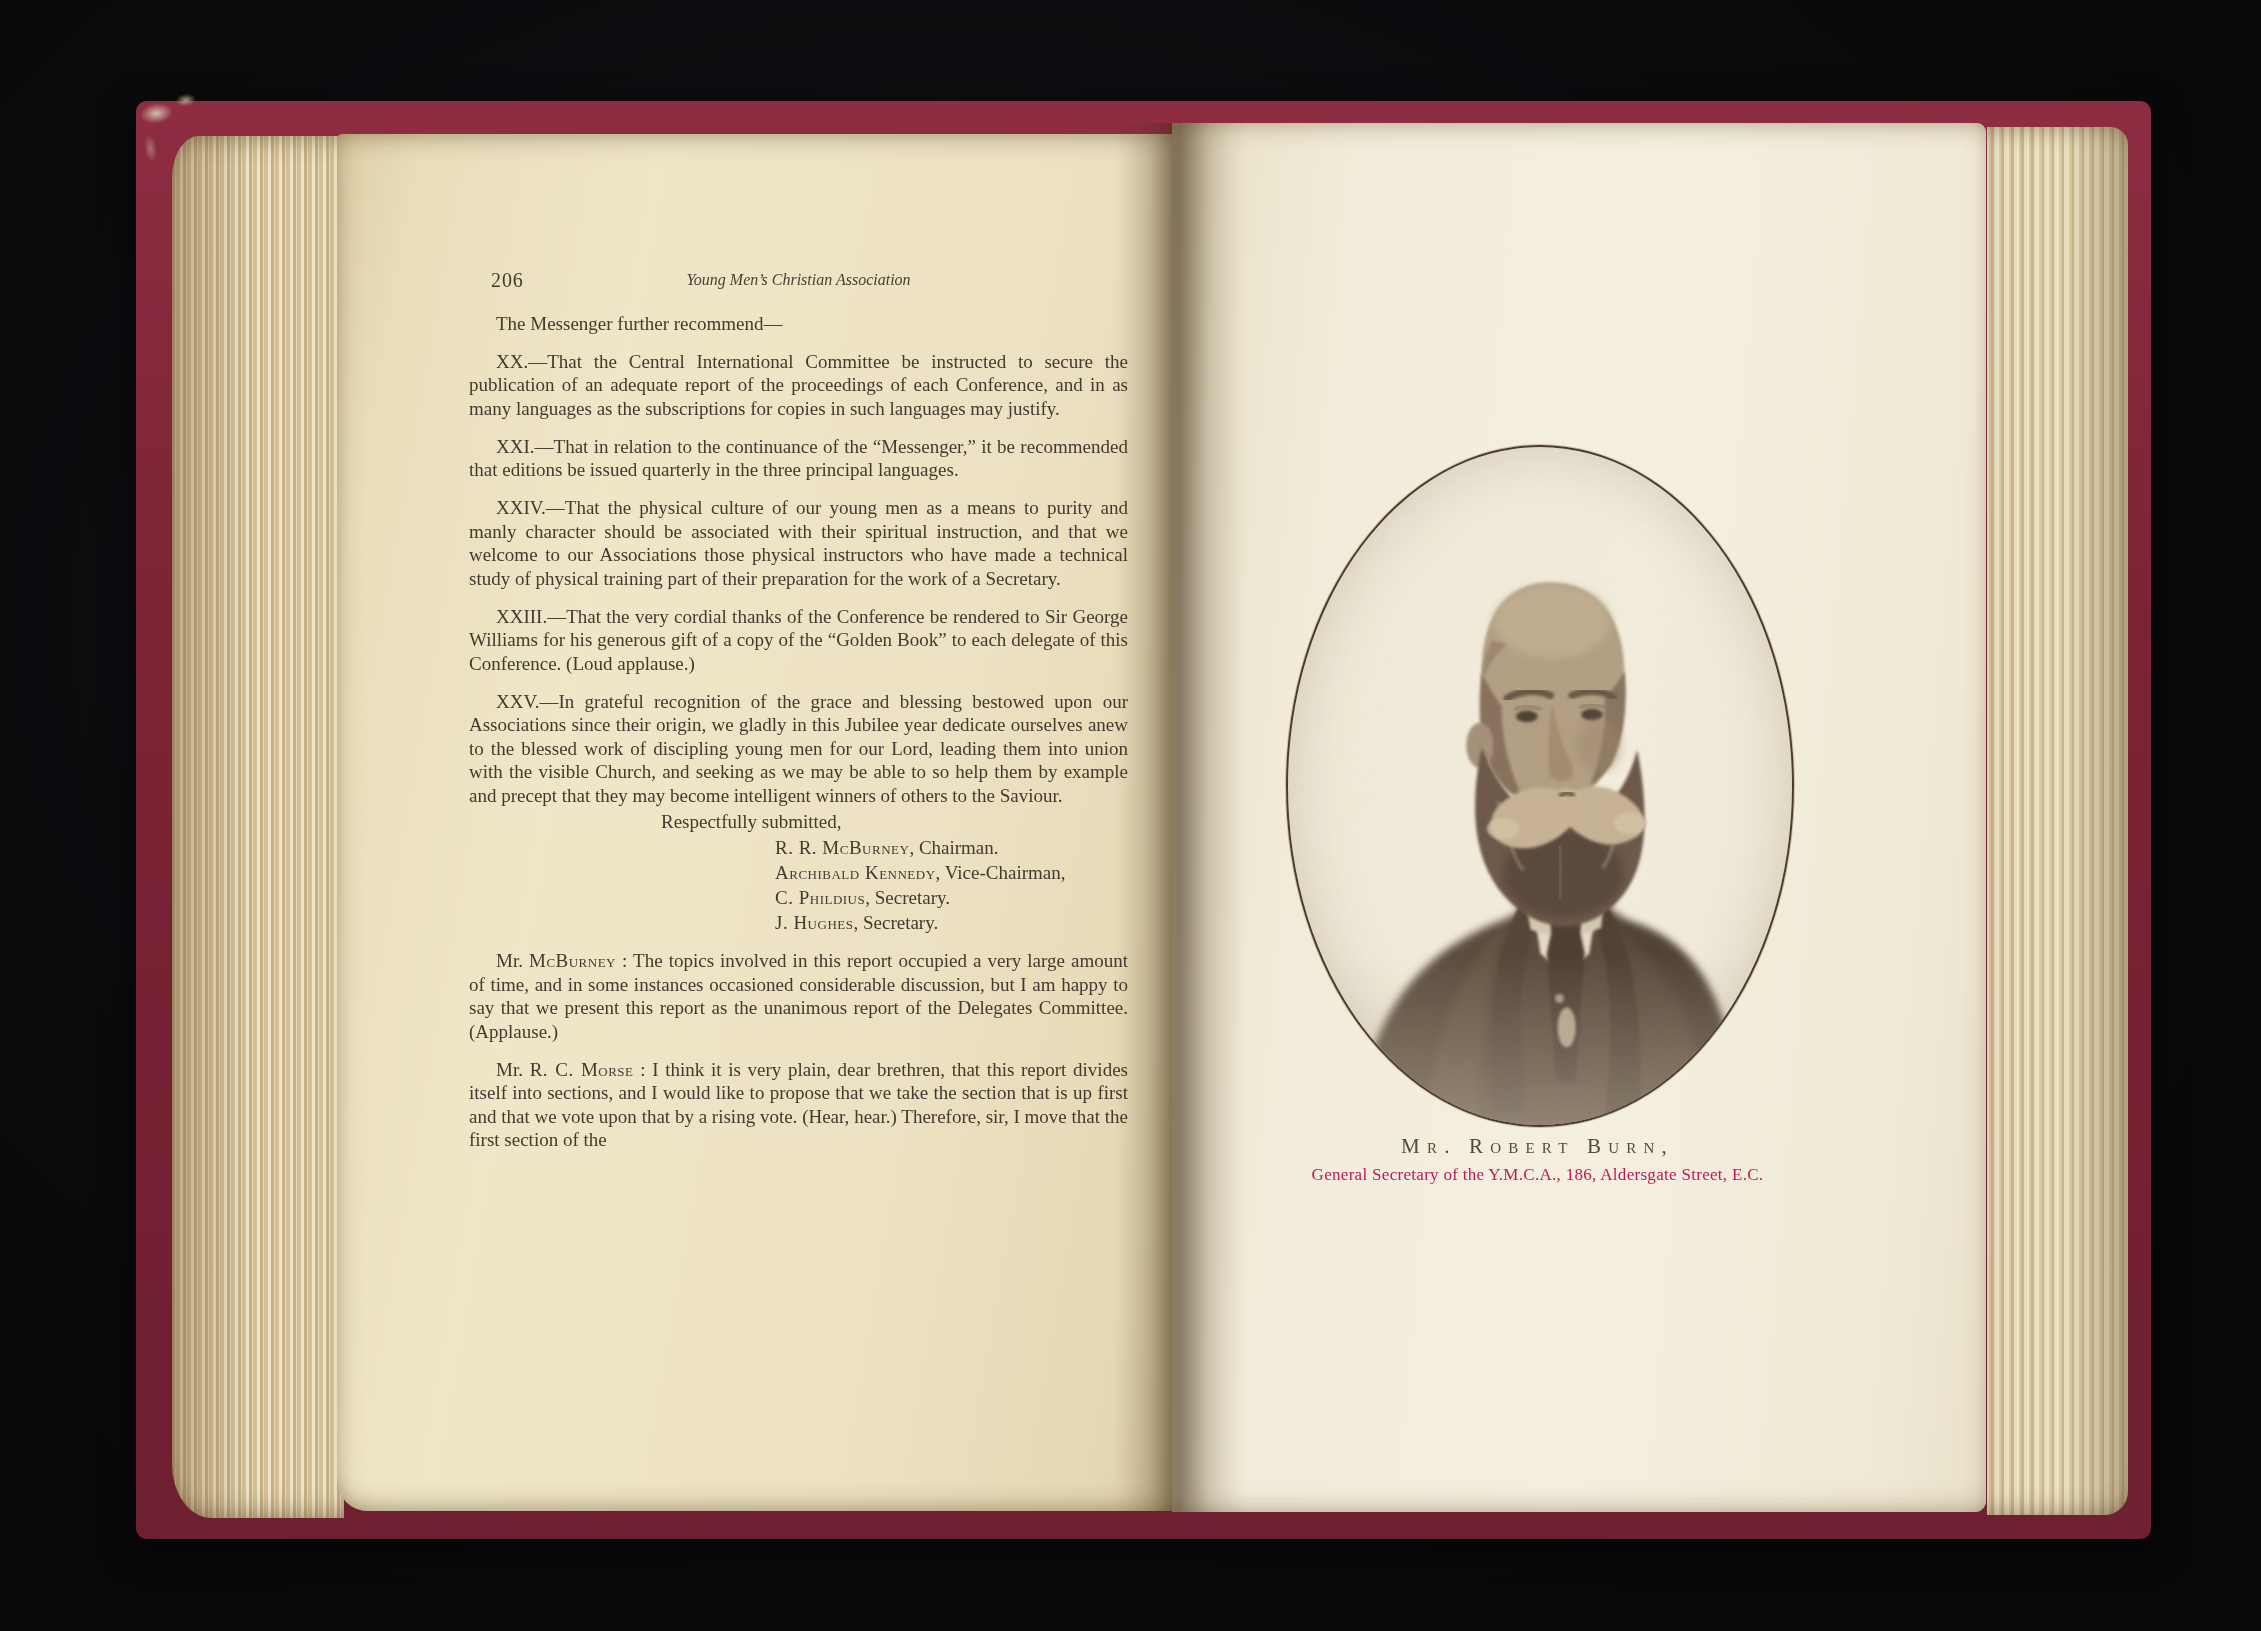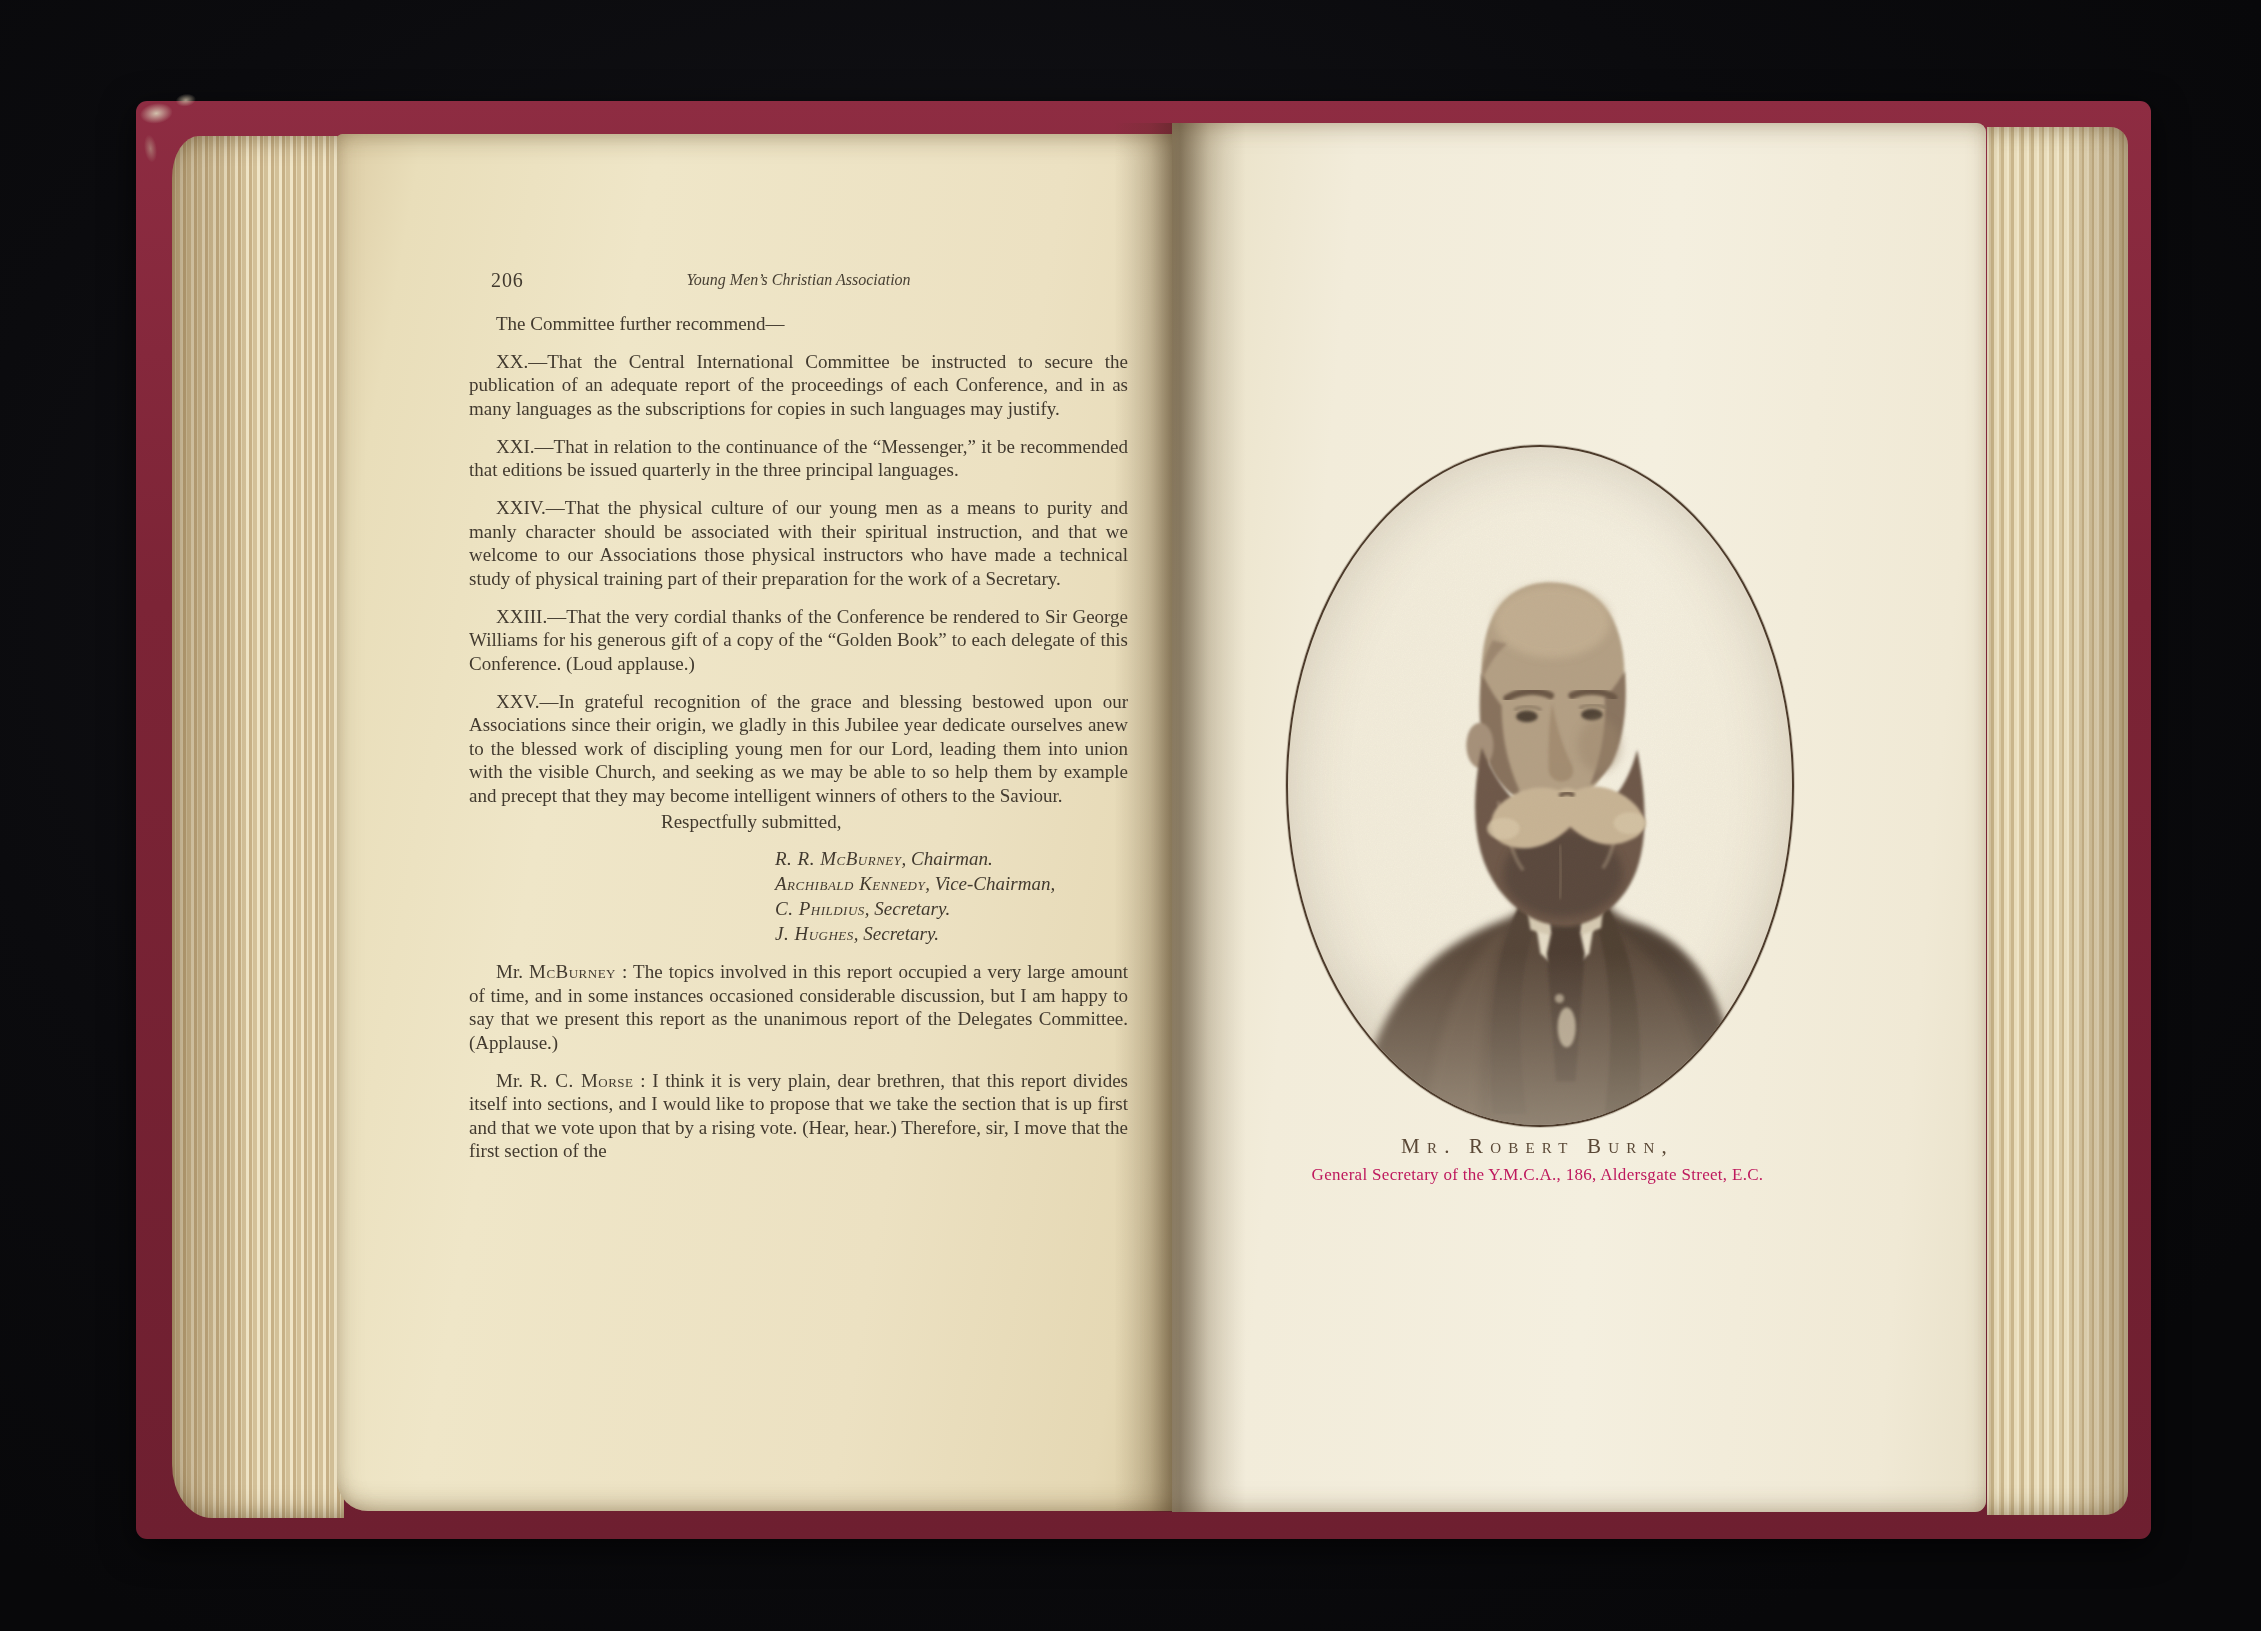--- a/index.html
+++ b/index.html
@@ -74,21 +74,21 @@
   .text-block{
     position:absolute;left:469px;top:268px;width:659px;
     color:#423a2f;font-size:19px;line-height:23.5px;
     text-rendering:optimizeLegibility;
   }
   .header-row{position:relative;height:29px;margin-bottom:11px;}
   .page-num{position:absolute;left:22px;top:0.9px;font-size:20px;letter-spacing:0.9px;}
   .running-title{text-align:center;font-style:italic;font-size:16px;color:#473f33;}
   .para{margin:14.5px 0 0 0;text-align:justify;text-indent:27px;}
   .submitted{margin-top:3px;padding-left:192px;}
-  .sigs{margin-top:12px;padding-left:306px;line-height:25px;font-style:italic;}
+  .sigs{margin-top:1px;padding-left:306px;line-height:25px;}
   .sc{font-variant:small-caps;letter-spacing:0.5px;}
   .speech{margin-top:14.5px;}
 
   
   .portrait{
     position:absolute;left:1286px;top:445px;width:504px;height:678px;
     border-radius:50%;border:2.7px solid #4c3a2a;overflow:hidden;
     background:radial-gradient(ellipse at 50% 32%, #c5ba a3 0%, #c6bba4 0%, #ccc2ac 42%, #d5ccb8 72%, #ded6c4 100%);
     box-shadow:0 0 0 0.9px rgba(76,58,42,.25), inset 0 0 63px rgba(90,70,50,.2);
   }
@@ -112,21 +112,21 @@
   <div class="page-left"></div>
   <div class="page-right"></div>
   <div class="gutter-shadow"></div>
 
   <div class="text-block">
     <div class="header-row">
       <span class="page-num">206</span>
       <div class="running-title">Young Men’s Christian Association</div>
     </div>
 
-    <p class="para">The Committee further recommend—</p>
+    <p class="para">The Messenger further recommend—</p>
 
     <div id="resolutions">
         <p class="para">XX.—That the Central International Committee be instructed to secure the publication of an adequate report of the proceedings of each Conference, and in as many languages as the subscriptions for copies in such languages may justify.</p>
         <p class="para">XXI.—That in relation to the continuance of the “Messenger,” it be recommended that editions be issued quarterly in the three principal languages.</p>
         <p class="para">XXIV.—That the physical culture of our young men as a means to purity and manly character should be associated with their spiritual instruction, and that we welcome to our Associations those physical instructors who have made a technical study of physical training part of their preparation for the work of a Secretary.</p>
         <p class="para">XXIII.—That the very cordial thanks of the Conference be rendered to Sir George Williams for his generous gift of a copy of the “Golden Book” to each delegate of this Conference.  (Loud applause.)</p>
         <p class="para">XXV.—In grateful recognition of the grace and blessing bestowed upon our Associations since their origin, we gladly in this Jubilee year dedicate ourselves anew to the blessed work of discipling young men for our Lord, leading them into union with the visible Church, and seeking as we may be able to so help them by example and precept that they may become intelligent winners of others to the Saviour.</p>
       </div>
 
     <div class="submitted">Respectfully submitted,</div>

